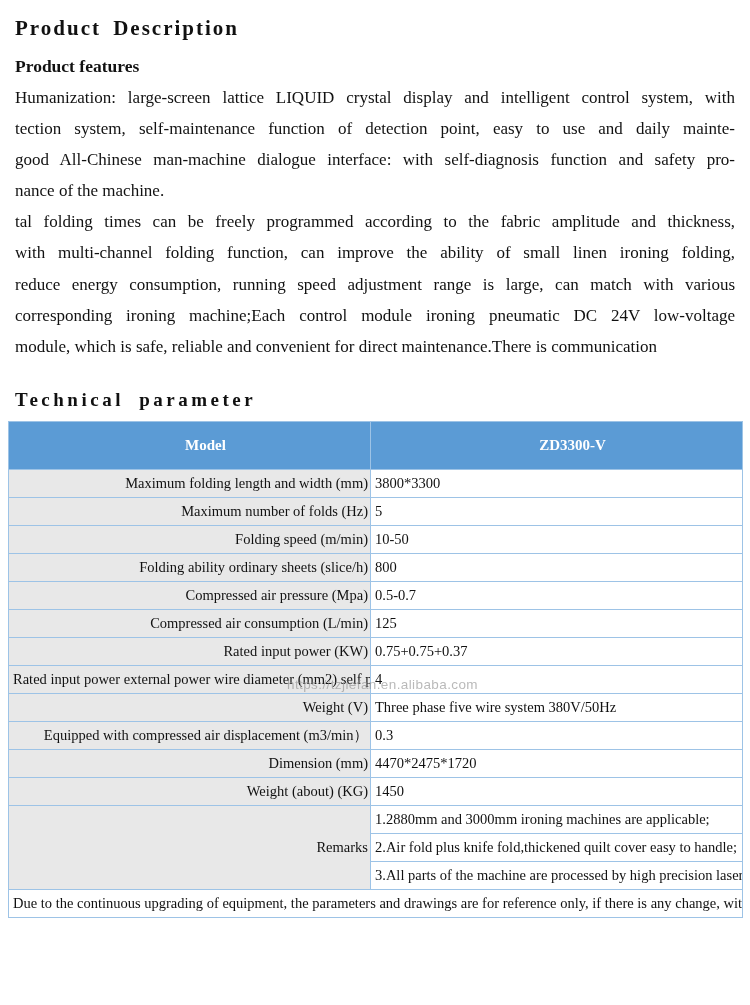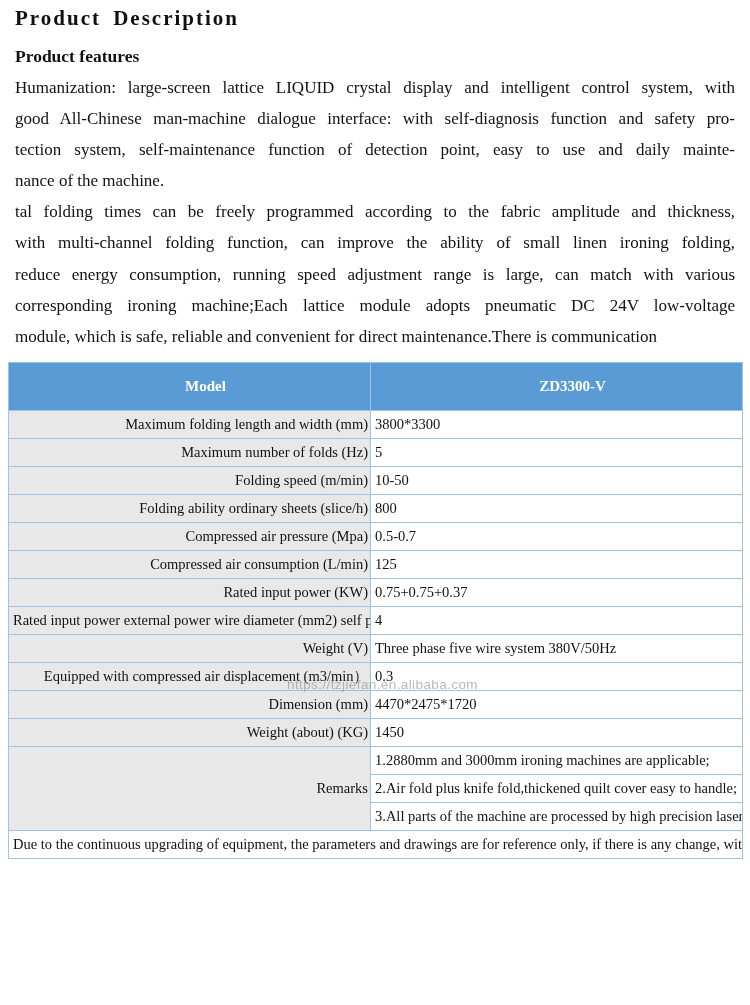--- a/index.html
+++ b/index.html
@@ -5,21 +5,21 @@
   html,body{margin:0;padding:0;background:#ffffff;}
   .page{
     position:relative;
     width:750px;height:1005px;
     background:#ffffff;
     font-family:"Liberation Serif", serif;
     color:#111;
     overflow:hidden;
   }
   .h1{
-    margin:6px 0 0 15px;
+    margin:16px 0 0 15px;
     font-size:21px;
     font-weight:600;
     letter-spacing:2px;
     word-spacing:5px;
   }
   .h2{
     margin:15px 0 0 15px;
     font-size:17.5px;
     font-weight:bold;
   }
@@ -99,33 +99,34 @@
 
 <div class="page">
 
   <div class="h1">Product Description</div>
 
   <div class="h2">Product features</div>
 
   <div class="paras" id="paragraphs">
       <div>
         <div class="line just">Humanization: large-screen lattice LIQUID crystal display and intelligent control system, with</div>
+        <div class="line just">tection system, self-maintenance function of detection point, easy to use and daily mainte-</div>
         <div class="line just">good All-Chinese man-machine dialogue interface: with self-diagnosis function and safety pro-</div>
-        <div class="line just">tection system, self-maintenance function of detection point, easy to use and daily mainte-</div>
         <div class="line">nance of the machine.</div>
       </div>
       <div>
         <div class="line just">tal folding times can be freely programmed according to the fabric amplitude and thickness,</div>
         <div class="line just">with multi-channel folding function, can improve the ability of small linen ironing folding,</div>
         <div class="line just">reduce energy consumption, running speed adjustment range is large, can match with various</div>
-        <div class="line just">corresponding ironing machine;Each lattice module adopts pneumatic DC 24V low-voltage</div>
+        <div class="line just">corresponding ironing machine;Each control module ironing pneumatic DC 24V low-voltage</div>
         <div class="line">module, which is safe, reliable and convenient for direct maintenance.There is communication</div>
       </div>
     </div>
 
+  <div class="tech">Technical parameter</div>
 
   <table class="spec">
     <thead>
       <tr>
         <th class="col-label">Model</th>
         <th class="col-value">ZD3300-V</th>
       </tr>
     </thead>
     <tbody id="spec-rows">
         <tr>

